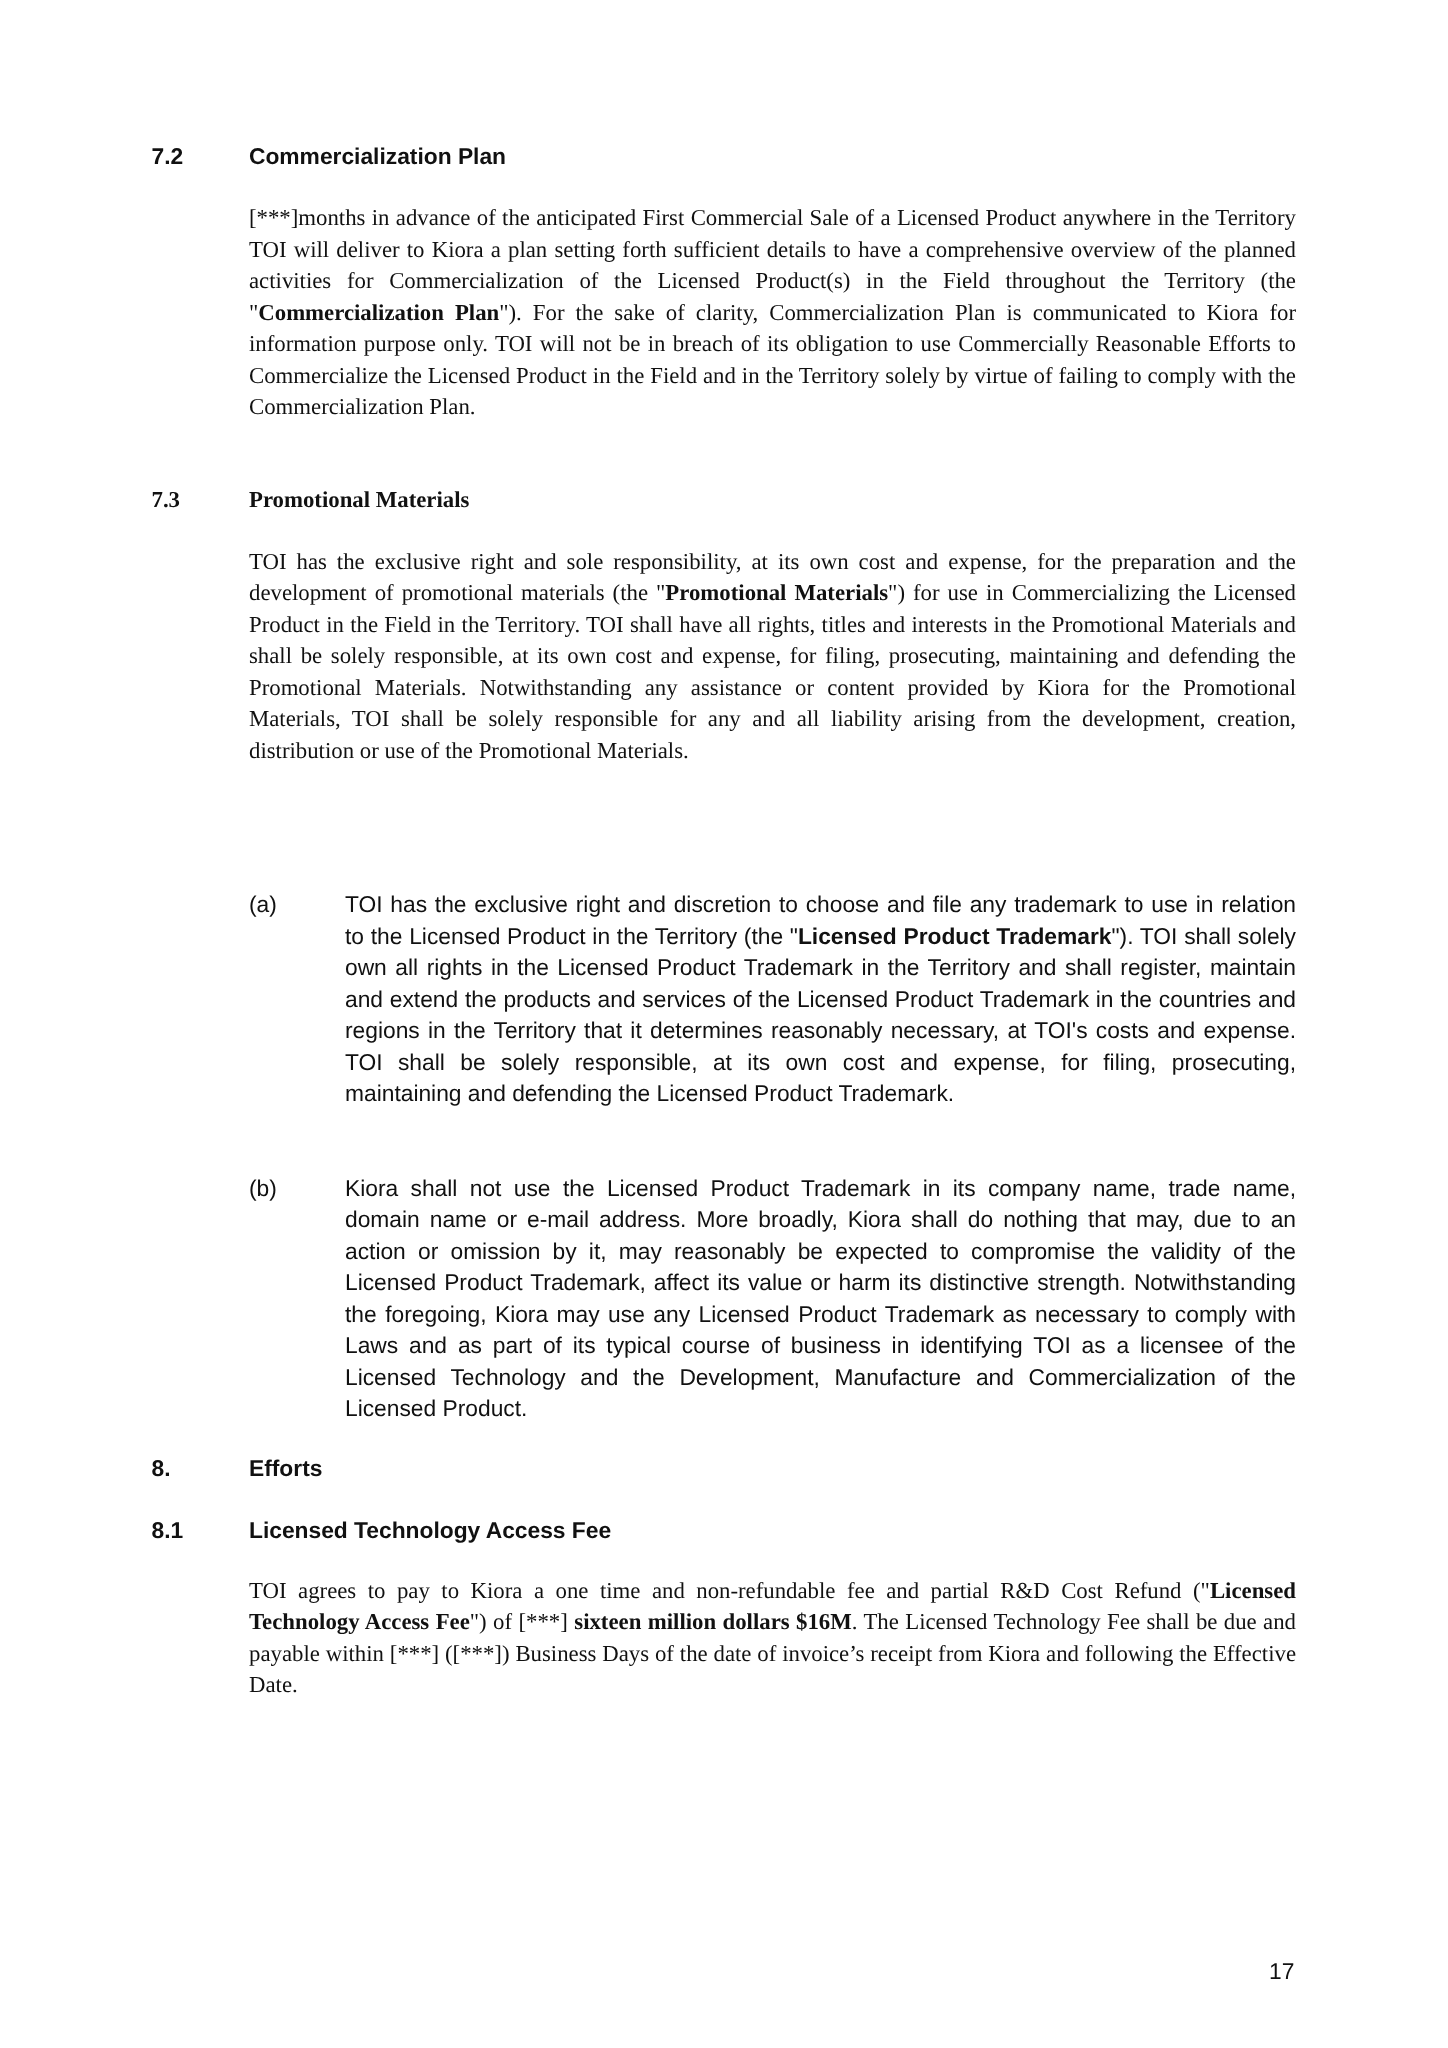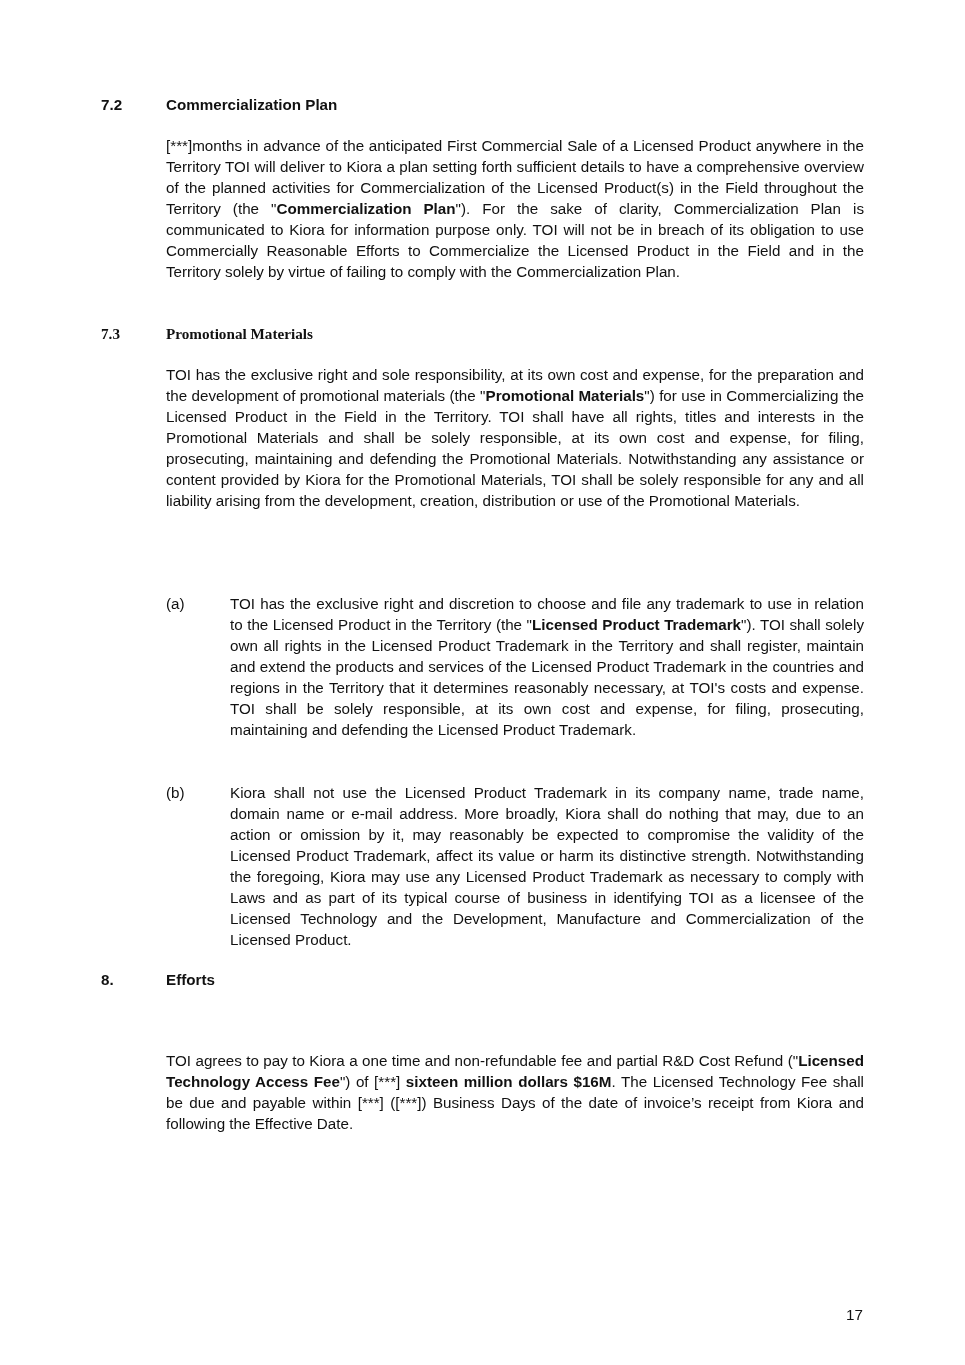--- a/index.html
+++ b/index.html
@@ -9,20 +9,21 @@
       color: #111111; font-size: 15.2px; line-height: 21px;
     }
     .page { position: absolute; left: 0; top: 0; width: 965px; height: 1365px; }
     .heading {
       position: absolute; left: 101px; font-weight: bold; display: flex;
     }
     .heading .num { width: 65px; }
     .para {
       position: absolute; left: 166px; width: 698px; text-align: justify;
       text-align-last: left;
+      font-family: Liberation Serif, serif;
     }
     .item {
       position: absolute; left: 166px; width: 698px; display: flex;
     }
     .item .lbl { width: 64px; flex: none; }
     .item .txt { flex: 1; text-align: justify; }
     b { font-weight: bold; }
     .pagenum { position: absolute; left: 846px; top: 1304px; }
   </style>
 </head>
@@ -49,16 +50,20 @@
   <div class="item" style="top:782px;">
     <span class="lbl">(b)</span>
     <span class="txt">Kiora shall not use the Licensed Product Trademark in its company name, trade name, domain name or e-mail address. More broadly, Kiora shall do nothing that may, due to an action or omission by it, may reasonably be expected to compromise the validity of the Licensed Product Trademark, affect its value or harm its distinctive strength. Notwithstanding the foregoing, Kiora may use any Licensed Product Trademark as necessary to comply with Laws and as part of its typical course of business in identifying TOI as a licensee of the Licensed Technology and the Development, Manufacture and Commercialization of the Licensed Product.</span>
   </div>
 
   <div class="heading" style="top:969px;">
     <span class="num">8.</span>
     <span>Efforts</span>
   </div>
 
+  <div class="heading" style="top:1010px;">
+    <span class="num">8.1</span>
+    <span>Licensed Technology Access Fee</span>
+  </div>
   <div class="para" style="top:1050px;"><span>TOI agrees to pay to Kiora a one time and non-refundable fee and partial R&amp;D Cost Refund ("</span><b>Licensed Technology Access Fee</b><span>") of [***] </span><b>sixteen million dollars $16M</b><span>. The Licensed Technology Fee shall be due and payable within [***] ([***]) Business Days of the date of invoice’s receipt from Kiora and following the Effective Date.</span></div>
 
   <div class="pagenum">17</div>
 </div>
 
 </body></html>

